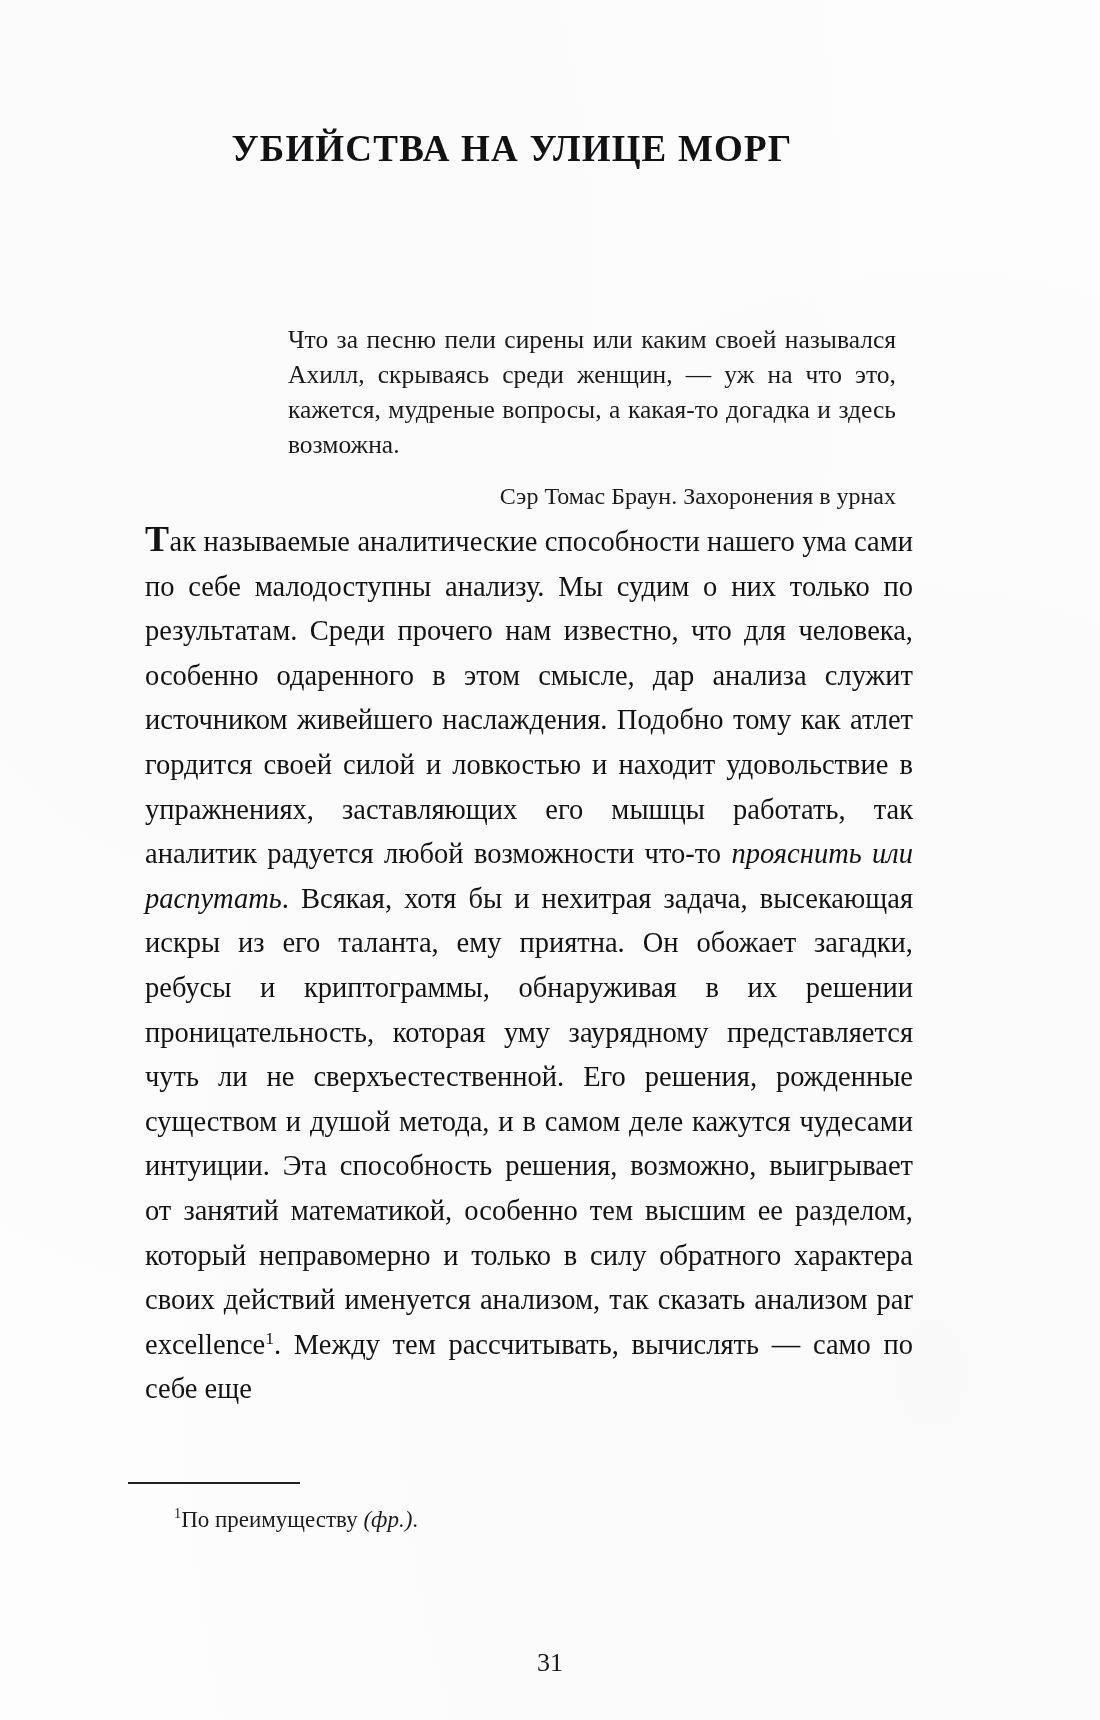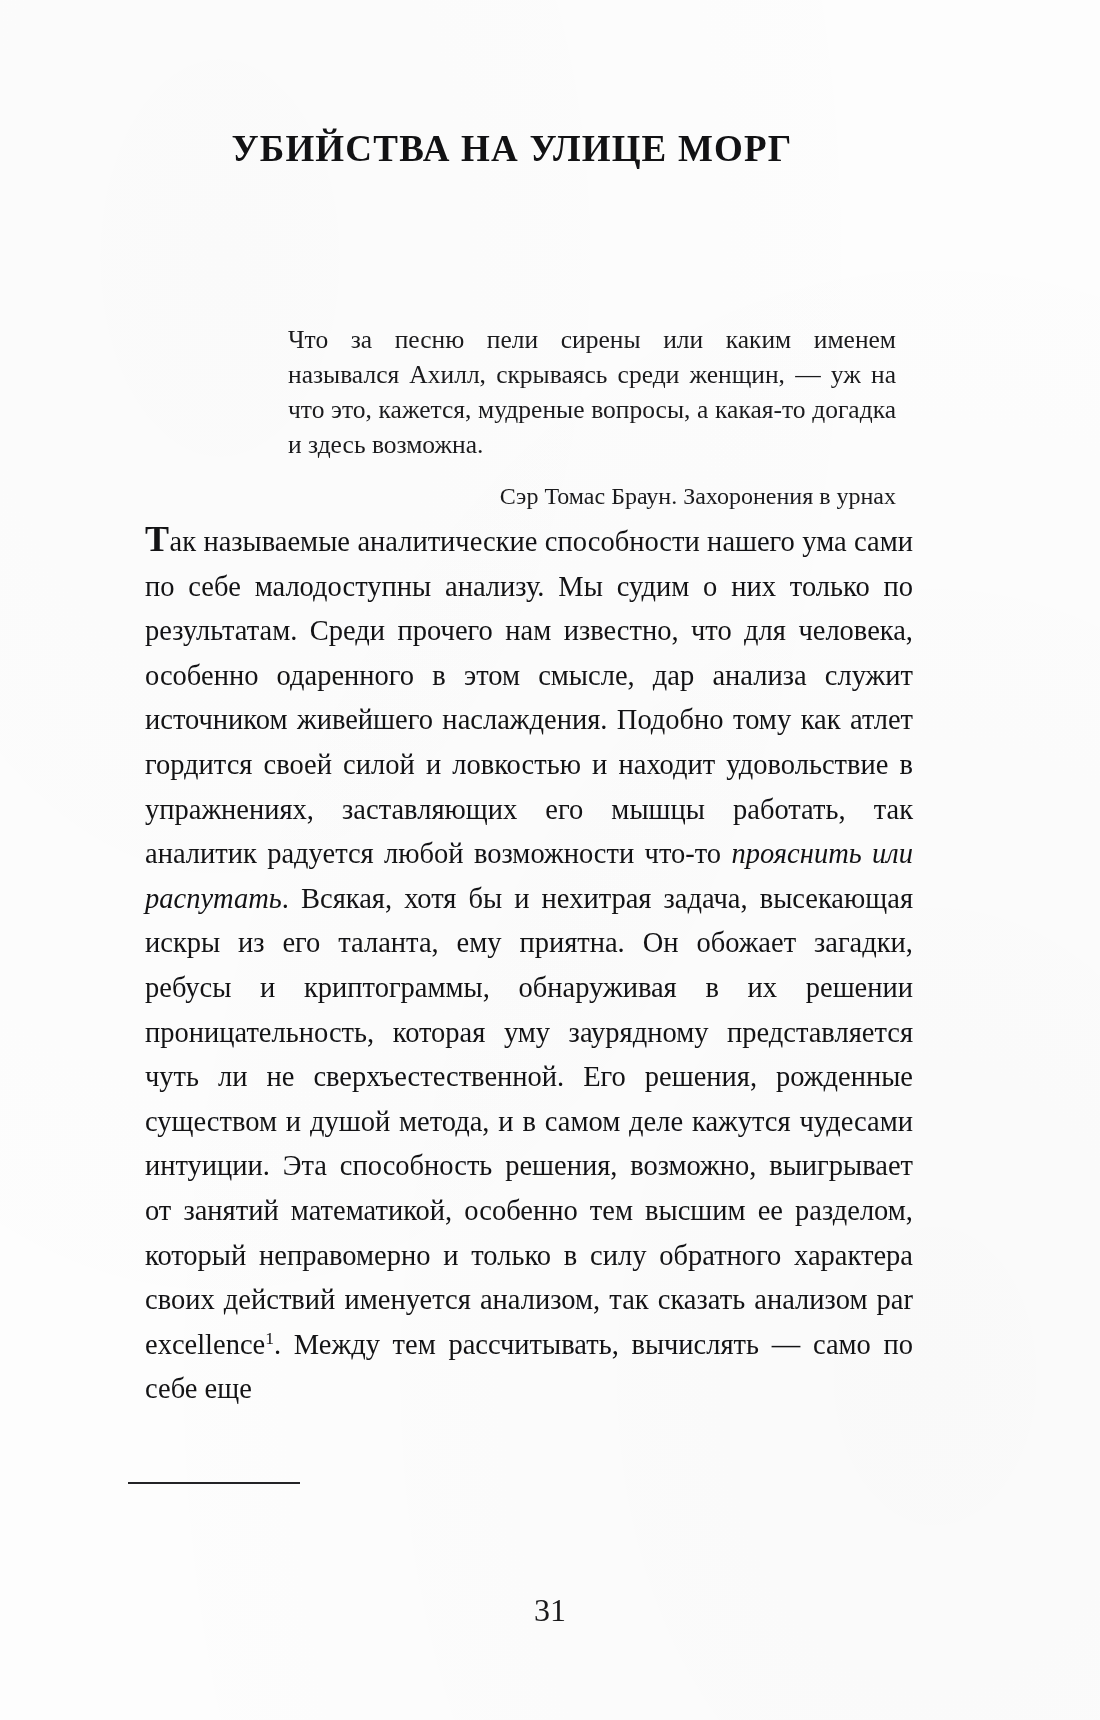--- a/index.html
+++ b/index.html
@@ -115,43 +115,46 @@
   }
   .footnote-num {
     font-size: 0.62em;
     vertical-align: super;
     line-height: 0;
   }
 
   
   .folio {
     position: absolute;
-    top: 1592px;
+    top: 1648px;
     left: 0;
     width: 1100px;
     text-align: center;
-    font-size: 32px;
+    font-size: 26px;
     color: #19191b;
   }
 </style>
 </head>
 <body>
 
 <div class="page-sheet" style="background-color: rgb(253, 253, 253);">
 
   <h1 class="chapter-title">УБИЙСТВА НА УЛИЦЕ МОРГ</h1>
 
   <div class="epigraph">
-    <div class="epigraph-text">Что за песню пели сирены или каким именем назывался Ахилл, скрываясь среди женщин, — уж на что это, кажется, мудреные вопросы, а какая-то догадка и здесь возможна.</div>
+    <div class="epigraph-text">Что за песню пели сирены или каким своей назывался Ахилл, скрываясь среди женщин, — уж на что это, кажется, мудреные вопросы, а какая-то догадка и здесь возможна.</div>
     <div class="epigraph-source">Сэр Томас Браун. Захоронения в урнах</div>
   </div>
 
   <div class="body-text">
     <span class="dropcap-letter">Т</span><span>ак называемые аналитические способности нашего ума сами по себе малодоступны анализу. Мы судим о них только по результатам. Среди прочего нам известно, что для человека, особенно одаренного в этом смысле, дар анализа служит источником живейшего наслаждения. Подобно тому как атлет гордится своей силой и ловкостью и находит удовольствие в упражнениях, заставляющих его мышцы работать, так аналитик радуется любой возможности что-то </span><span class="ital">прояснить или распутать</span><span>. Всякая, хотя бы и нехитрая задача, высекающая искры из его таланта, ему приятна. Он обожает загадки, ребусы и криптограммы, обнаруживая в их решении проницательность, которая уму заурядному представляется чуть ли не сверхъестественной. Его решения, рожденные существом и душой метода, и в самом деле кажутся чудесами интуиции. Эта способность решения, возможно, выигрывает от занятий математикой, особенно тем высшим ее разделом, который неправомерно и только в силу обратного характера своих действий именуется анализом, так сказать анализом par excellence</span><span class="fn-ref">1</span><span>. Между тем рассчитывать, вычислять — само по себе еще</span>
   </div>
 
   <div class="footnote-area">
     <div class="footnote-rule"></div>
+    <div class="footnote-text">
+      <span class="footnote-num">1</span><span>По преимуществу </span><span class="ital">(фр.)</span><span>.</span>
+    </div>
   </div>
 
   <div class="folio">31</div>
 
 </div>
 
 </body></html>

